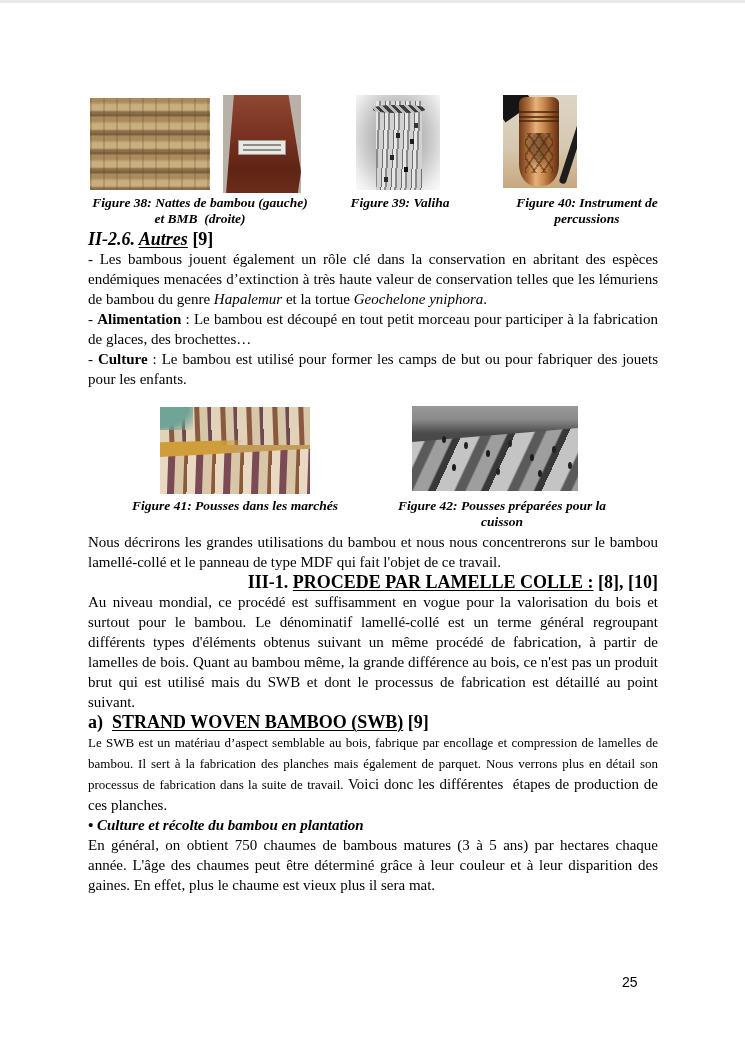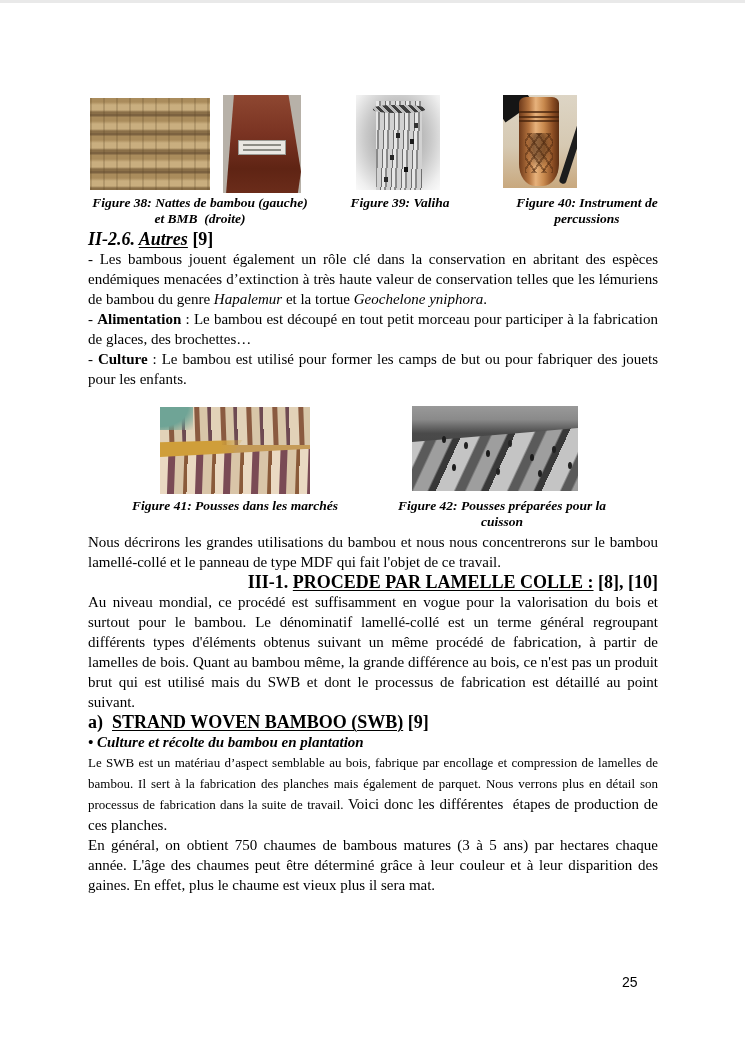--- a/index.html
+++ b/index.html
@@ -214,22 +214,22 @@
       </div>
     </div>
 
     <p class="body"><span>Nous décrirons les grandes utilisations du bambou et nous nous concentrerons sur le bambou lamellé-collé et le panneau de type MDF qui fait l'objet de ce travail.</span></p>
 
     <h2 class="head h-iii1"><span class="b">III-1. </span><span class="b u">PROCEDE PAR LAMELLE COLLE :</span><span class="b"> [8], [10]</span></h2>
     <p class="body"><span>Au niveau mondial, ce procédé est suffisamment en vogue pour la valorisation du bois et surtout pour le bambou. Le dénominatif lamellé-collé est un terme général regroupant différents types d'éléments obtenus suivant un même procédé de fabrication, à partir de lamelles de bois. Quant au bambou même, la grande différence au bois, ce n'est pas un produit brut qui est utilisé mais du SWB et dont le processus de fabrication est détaillé au point suivant.</span></p>
 
     <h2 class="head"><span class="b">a)&nbsp; </span><span class="b u">STRAND WOVEN BAMBOO (SWB)</span><span class="b"> [9]</span></h2>
 
+    <p class="body"><span class="small-run">Le SWB est un matériau d’aspect semblable au bois, fabrique par encollage et compression de lamelles de bambou. Il sert à la fabrication des planches mais également de parquet. Nous verrons plus en détail son processus de fabrication dans la suite de travail. </span><span>Voici donc les différentes&nbsp; étapes de production de ces planches.</span></p>
+
     <p class="body"><span class="bi">• </span><span class="bi">Culture et récolte du bambou en plantation</span></p>
-
-    <p class="body"><span class="small-run">Le SWB est un matériau d’aspect semblable au bois, fabrique par encollage et compression de lamelles de bambou. Il sert à la fabrication des planches mais également de parquet. Nous verrons plus en détail son processus de fabrication dans la suite de travail. </span><span>Voici donc les différentes&nbsp; étapes de production de ces planches.</span></p>
 
     <p class="body"><span>En général, on obtient 750 chaumes de bambous matures (3 à 5 ans) par hectares chaque année. L'âge des chaumes peut être déterminé grâce à leur couleur et à leur disparition des gaines. En effet, plus le chaume est vieux plus il sera mat.</span></p>
 
   </div>
 
   <div class="pagenum">25</div>
 </div>
 
 </body></html>

